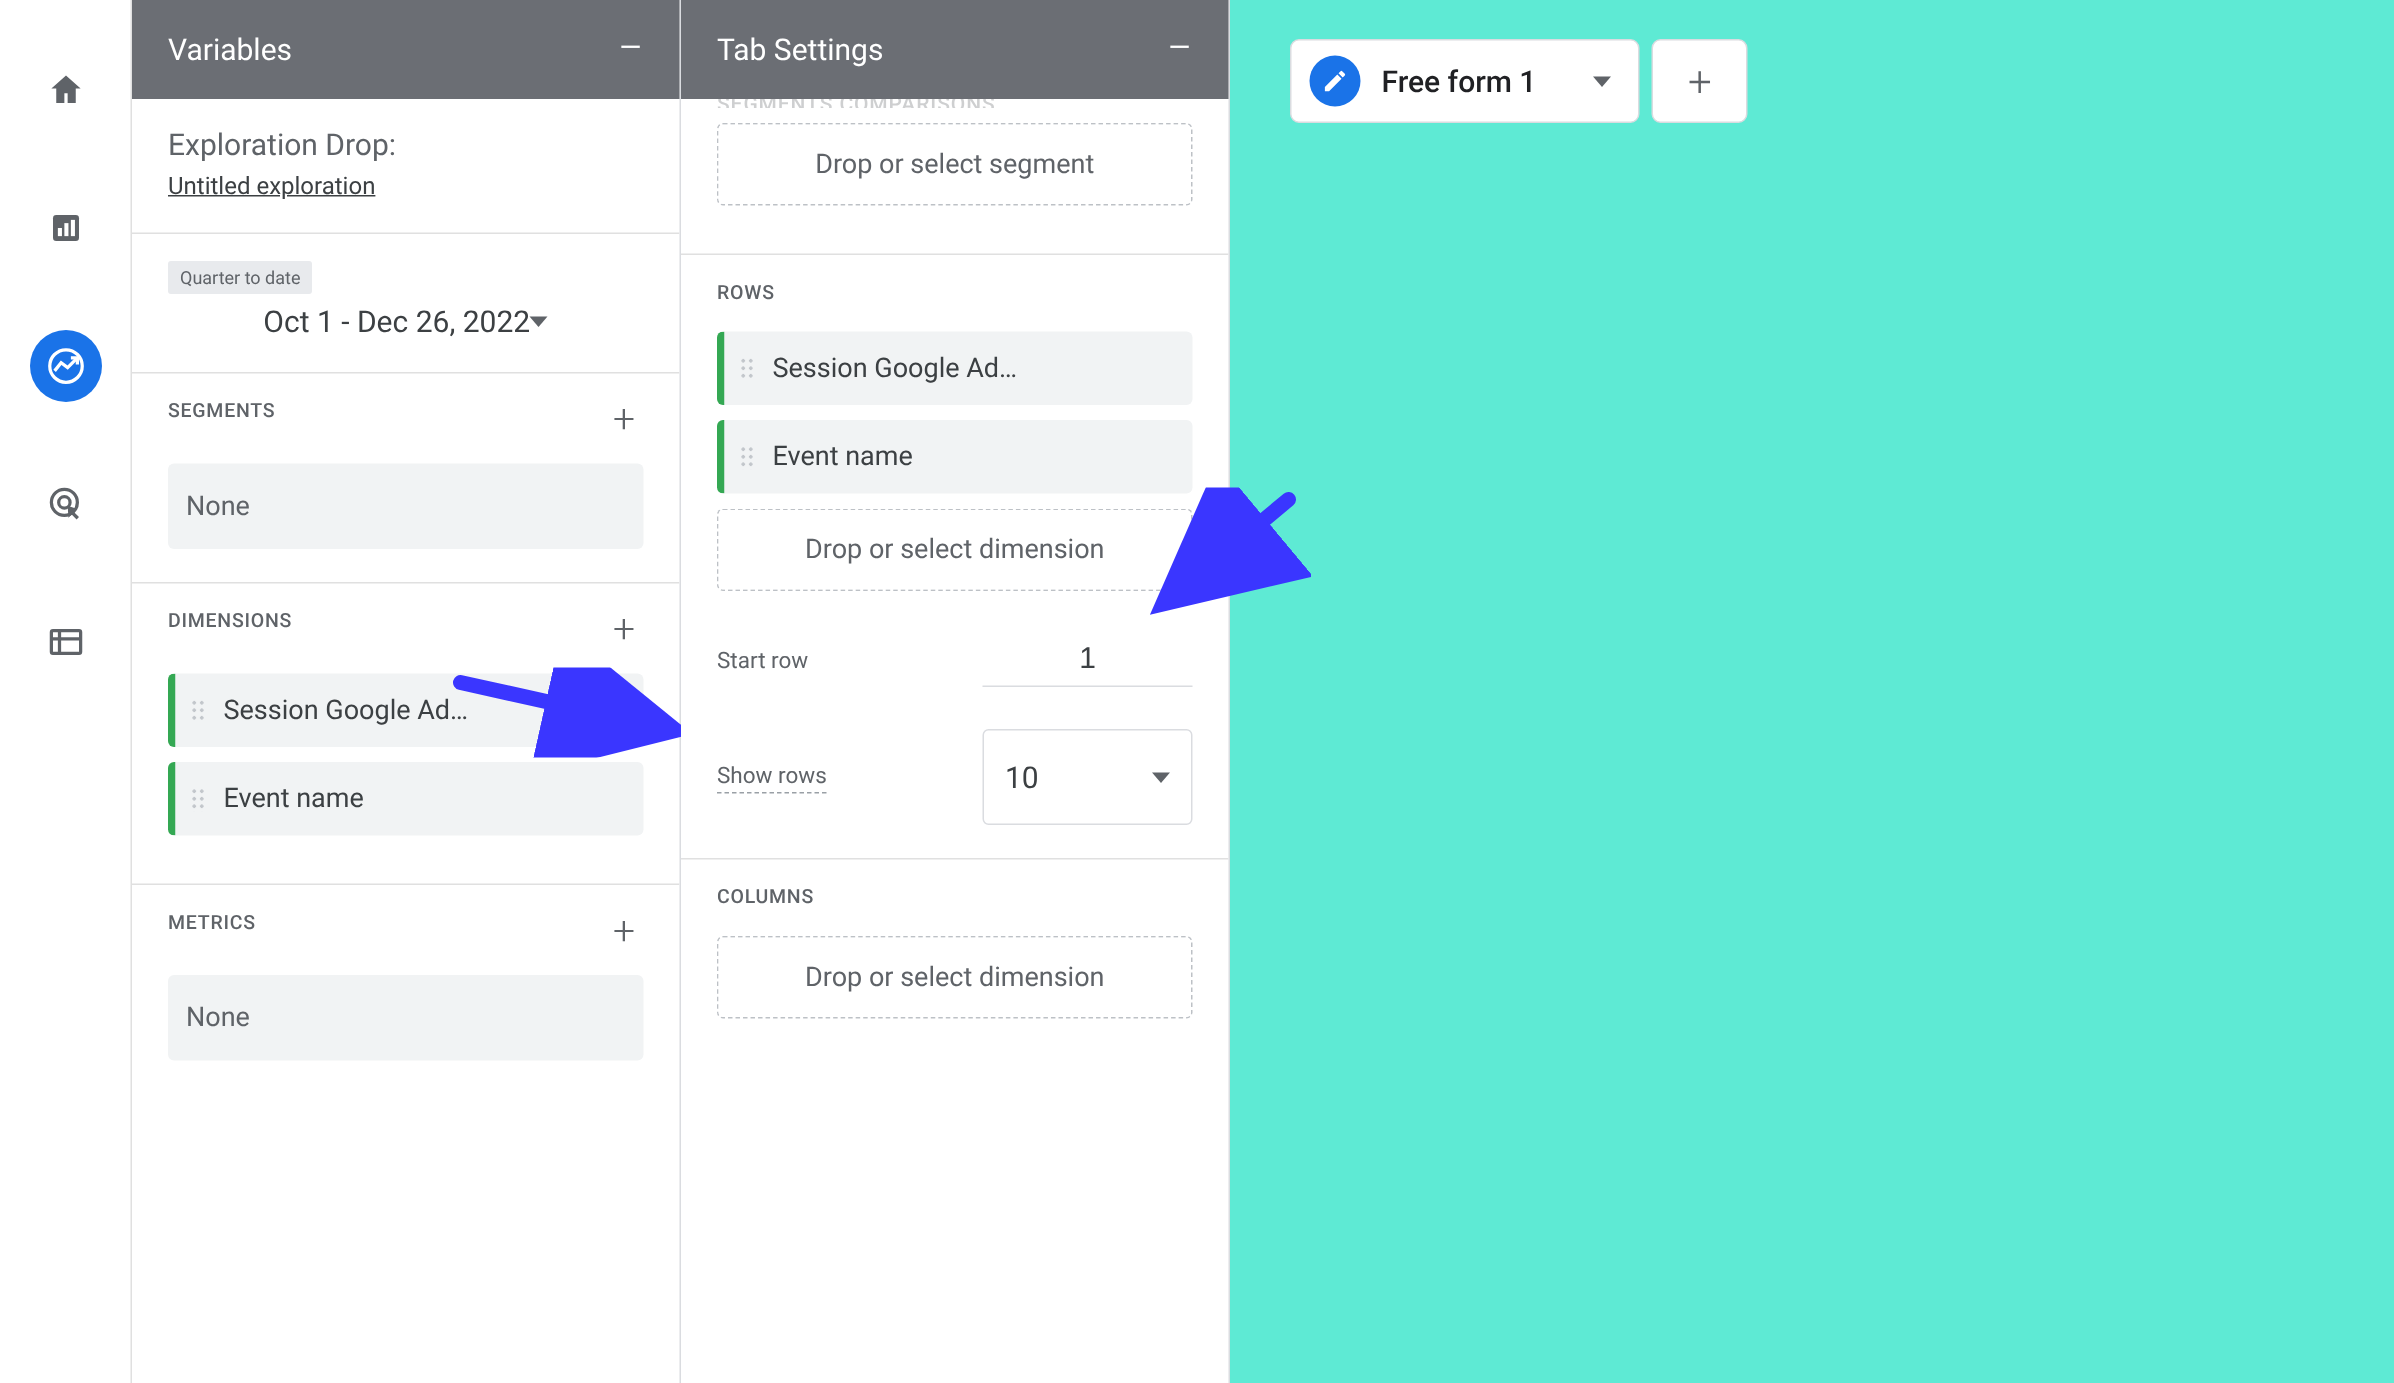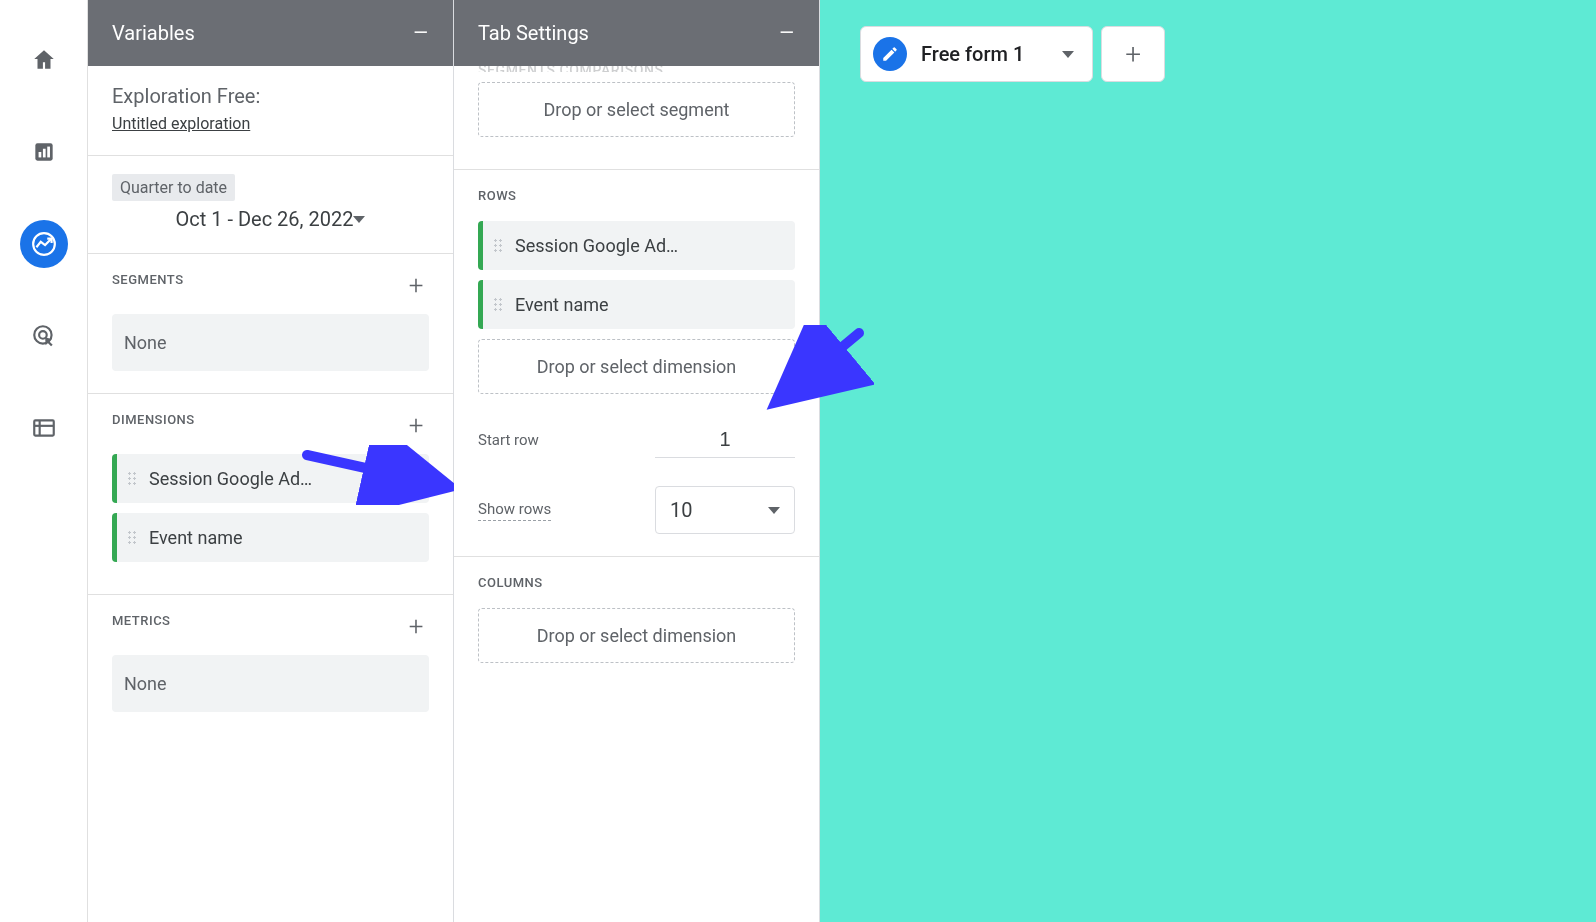--- a/index.html
+++ b/index.html
@@ -142,21 +142,21 @@
   .exp-name-value {
     font-size: 16px;
     color: #3c4043;
     text-decoration: underline;
   }
   .date-badge {
     display: inline-block;
     background: #e8eaed;
     padding: 4px 8px;
     border-radius: 2px;
-    font-size: 16px;
+    font-size: 12px;
     color: #5f6368;
     margin-bottom: 6px;
   }
   .date-row {
     display: flex;
     align-items: center;
     justify-content: center;
     font-size: 20px;
     color: #3c4043;
   }
@@ -184,21 +184,21 @@
     font-size: 20px;
     color: #3c4043;
     border: none;
     border-bottom: 1px solid #dadce0;
     padding: 6px 0;
     outline: none;
     background: transparent;
   }
   .kv-select {
     width: 140px;
-    height: 48px;
+    height: 64px;
     border: 1px solid #dadce0;
     border-radius: 4px;
     display: flex;
     align-items: center;
     justify-content: space-between;
     padding: 0 14px;
     font-size: 20px;
     color: #3c4043;
     cursor: pointer;
   }
@@ -309,21 +309,21 @@
     </div>
   </div>
 
   <div class="panel variables" style="position:relative;">
     <div class="panel-header">
       <span>Variables</span>
       <span class="minus">−</span>
     </div>
     <div class="panel-body">
       <div class="section">
-        <div class="exp-name-label">Exploration Free:</div>
+        <div class="exp-name-label">Exploration Drop:</div>
         <div class="exp-name-value">Untitled exploration</div>
       </div>
       <div class="section">
         <span class="date-badge">Quarter to date</span>
         <div class="date-row">
           <span>Oct 1 - Dec 26, 2022</span>
           <span class="caret-down"></span>
         </div>
       </div>
       <div class="section">

